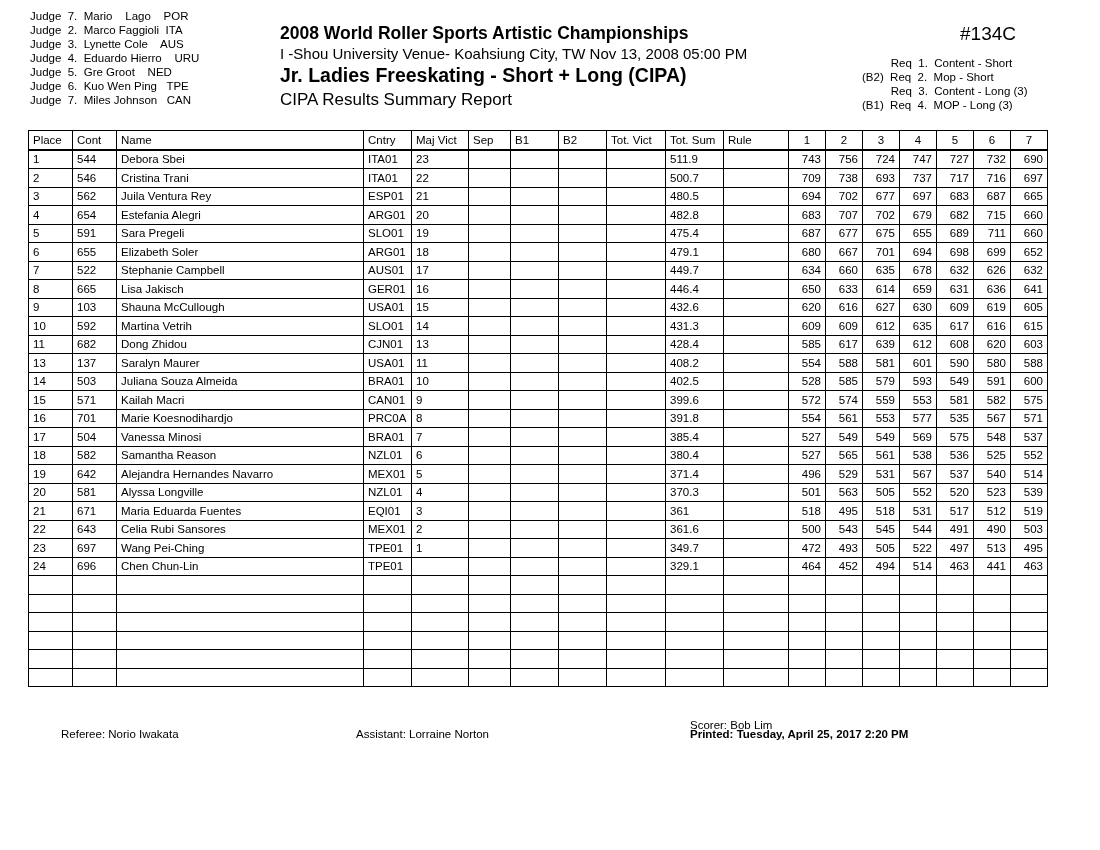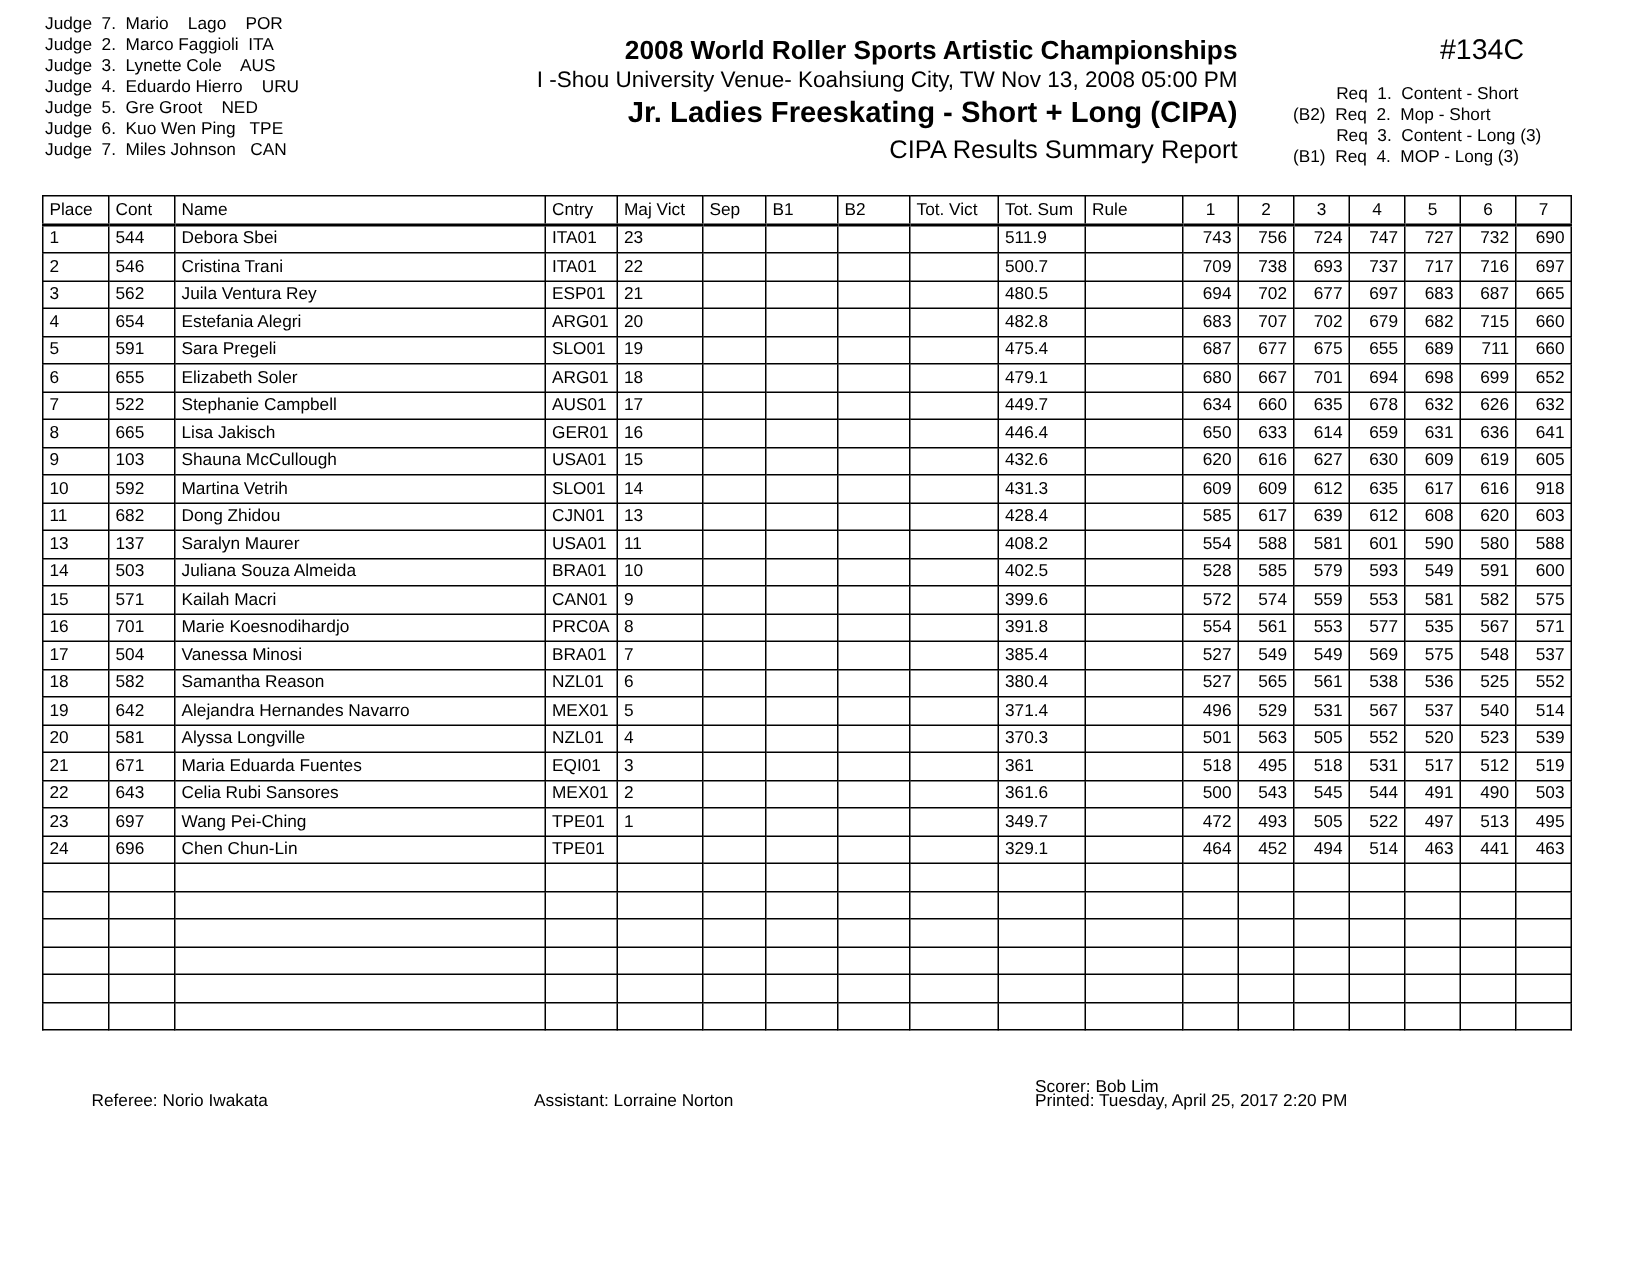--- a/index.html
+++ b/index.html
@@ -1,21 +1,21 @@
 <!DOCTYPE html>
 <html><head>
 <meta charset="utf-8">
 <style>
   html, body { margin: 0; padding: 0; background: #ffffff; }
   body { width: 1100px; height: 850px; position: relative; overflow: hidden;
          font-family: "Liberation Sans", sans-serif; color: #000; }
   .abs { position: absolute; }
   .judges { left: 30px; top: 9px; font-size: 11.5px; line-height: 14px; }
   .judges div { white-space: pre; }
-  .center-head { left: 280px; width: 545px; text-align: right; }
+  .center-head { left: 280px; width: 545px; text-align: left; }
   .t1 { top: 23px; font-size: 17.5px; font-weight: bold; }
   .t2 { top: 45px; font-size: 15px; }
   .t3 { top: 64px; font-size: 19.5px; font-weight: bold; }
   .t4 { top: 90px; font-size: 17px; }
   .event-code { left: 960px; top: 23px; font-size: 19px; font-weight: normal; }
   .reqs { left: 862px; top: 56px; font-size: 11.5px; line-height: 14px; }
   .reqs div { white-space: pre; }
   table.results { position: absolute; left: 28px; top: 130px; border-collapse: collapse;
                   font-size: 11.5px; table-layout: fixed; }
   table.results td, table.results th { border: 1.5px solid #000; height: 17.5px; padding: 0 4px;
@@ -23,21 +23,21 @@
   table.results thead th { border-bottom: 2.5px solid #000; }
   table.results th.num, table.results td.num { text-align: right; }
   table.results th.judge { text-align: center; }
   td.c-place { padding-left: 11px; }
   td.c-cont { padding-left: 8px; }
   td.c-maj { padding-left: 8px; }
   td.c-sum { padding-left: 8px; }
   .footer { font-size: 11.5px; }
   .f-ref { left: 30px; top: 728px; padding-left: 31px; }
   .f-asst { left: 356px; top: 728px; }
-  .f-print { left: 690px; top: 728px; }
+  .f-print { left: 690px; top: 728px; font-weight: bold; }
   .f-scorer { left: 690px; top: 719px; text-align: right; }
 </style>
 </head>
 <body>
 
 <div class="abs judges">
   <div>Judge  7.  Mario    Lago    POR</div>
   <div>Judge  2.  Marco Faggioli  ITA</div>
   <div>Judge  3.  Lynette Cole    AUS</div>
   <div>Judge  4.  Eduardo Hierro    URU</div>
@@ -294,21 +294,21 @@
         <td></td>
         <td></td>
         <td class="c-sum">431.3</td>
         <td></td>
         <td class="num">609</td>
         <td class="num">609</td>
         <td class="num">612</td>
         <td class="num">635</td>
         <td class="num">617</td>
         <td class="num">616</td>
-        <td class="num">918</td>
+        <td class="num">615</td>
       </tr>
       <tr>
         <td class="c-place">11</td>
         <td class="c-cont">682</td>
         <td>Dong Zhidou</td>
         <td>CJN01</td>
         <td class="c-maj">13</td>
         <td></td>
         <td></td>
         <td></td>

